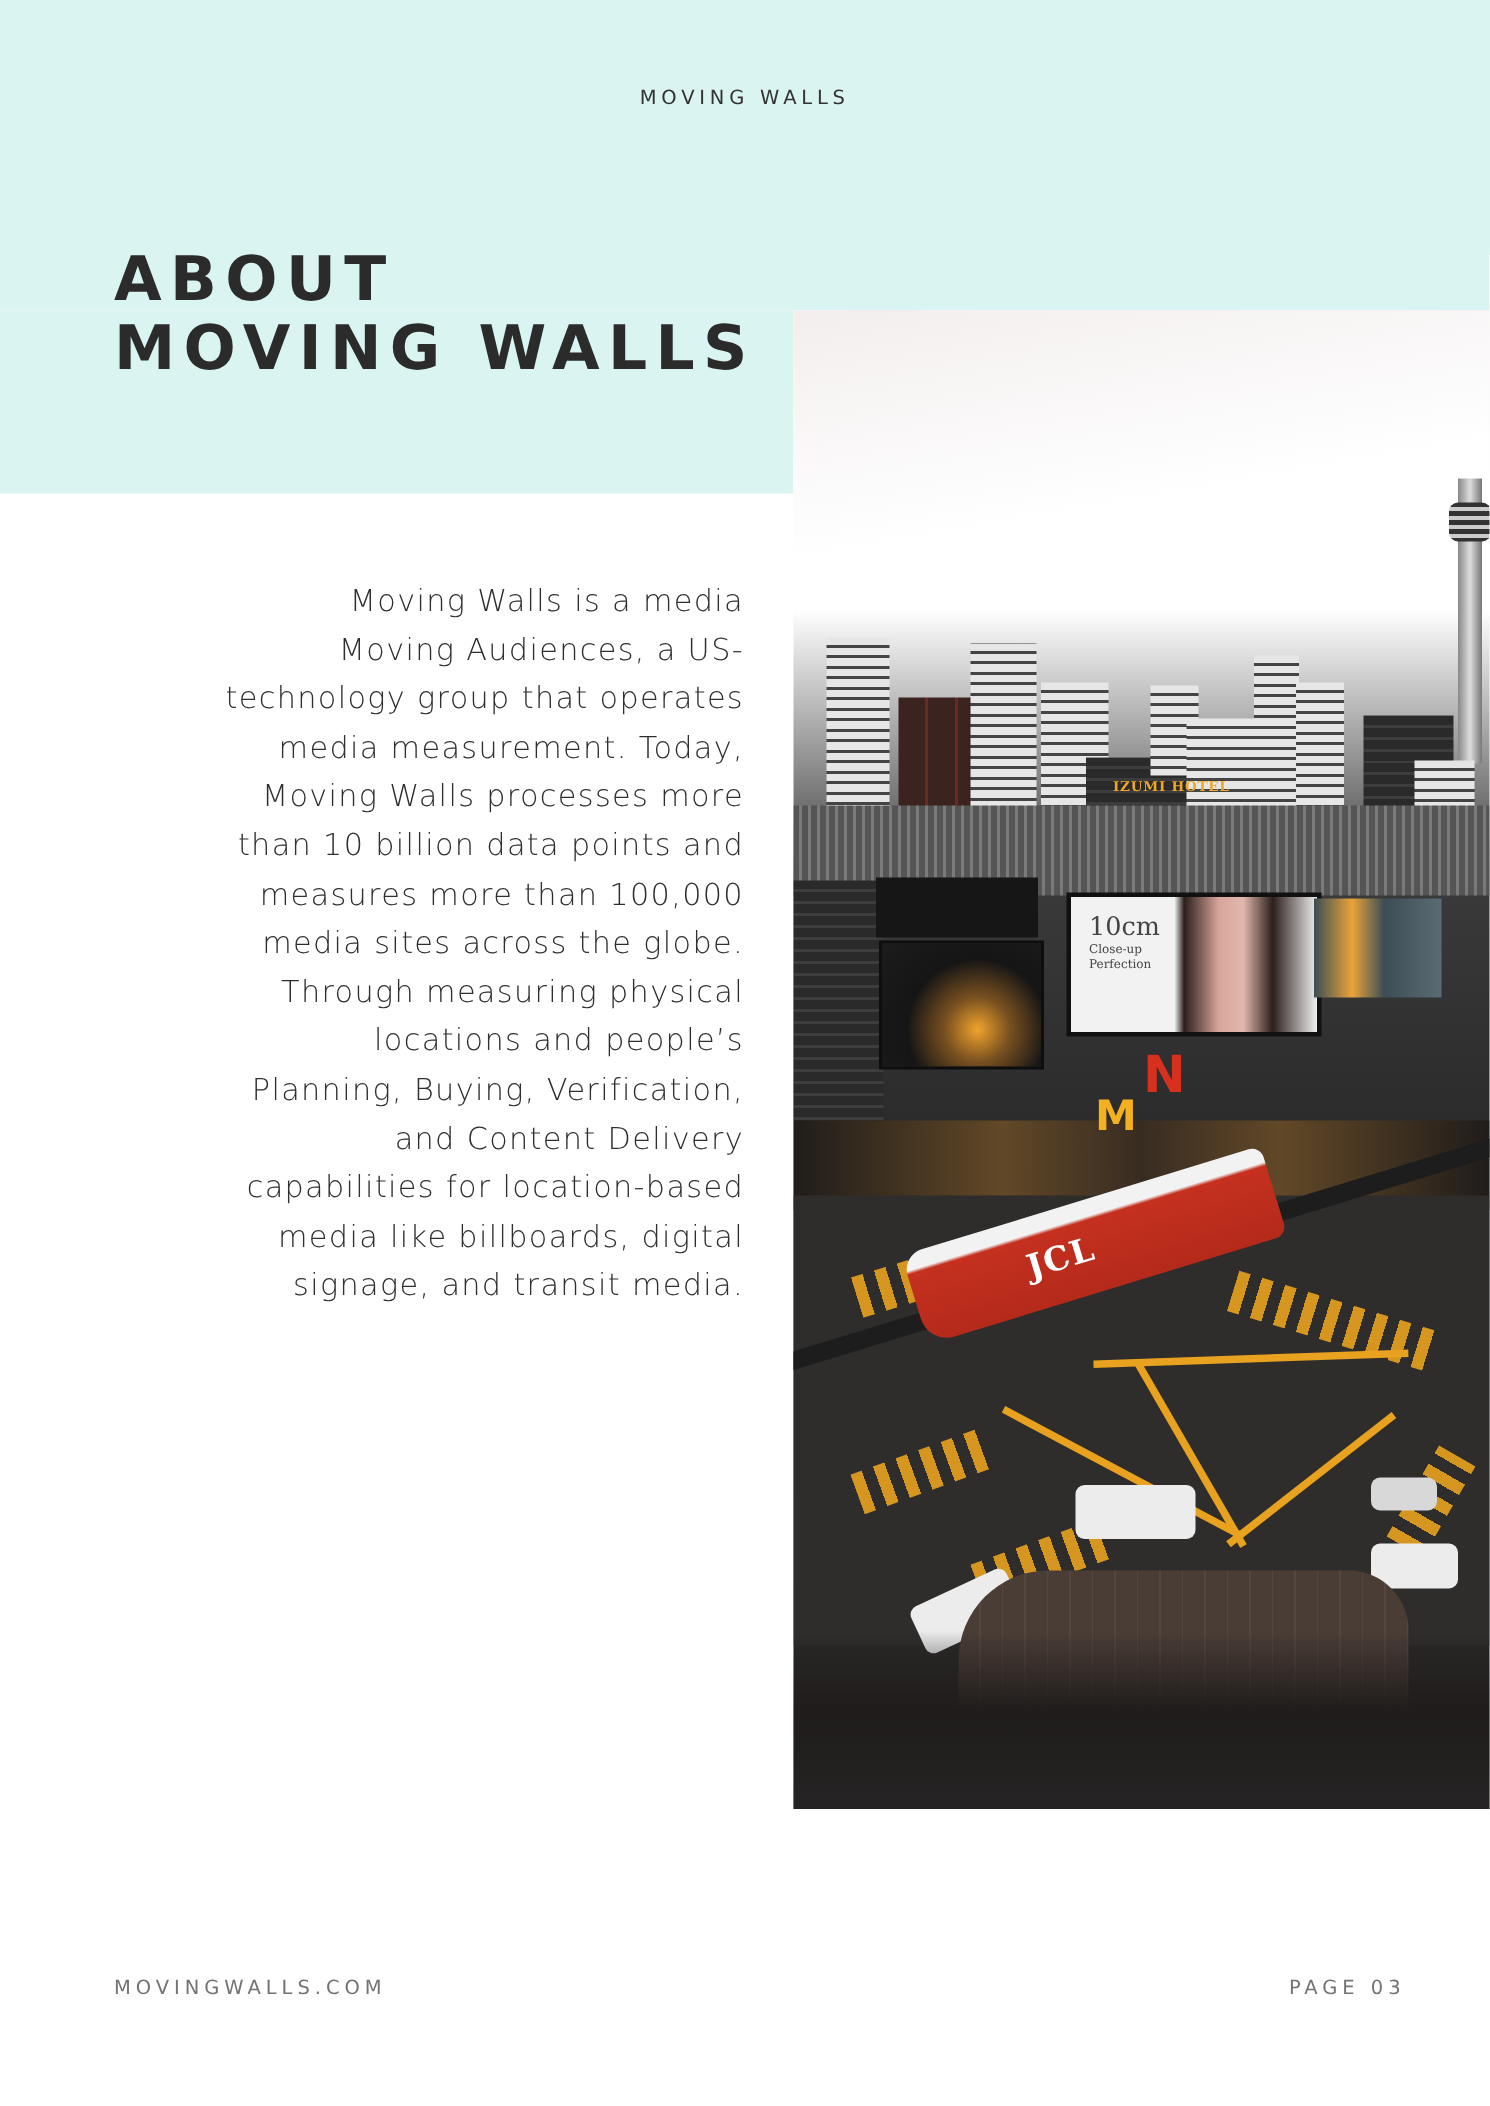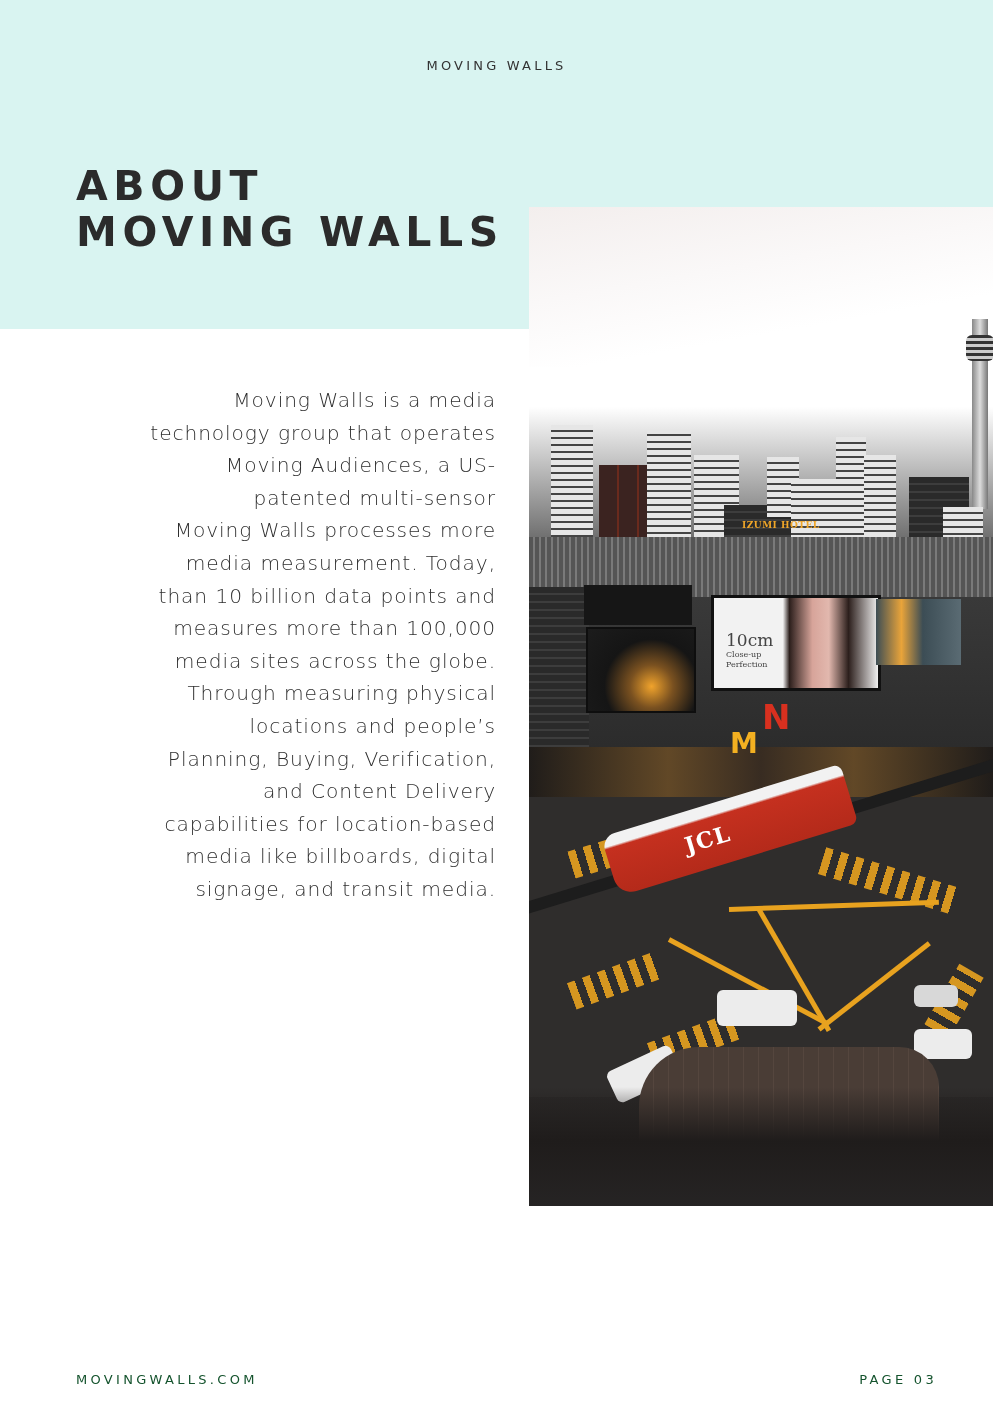--- a/index.html
+++ b/index.html
@@ -28,21 +28,21 @@
     font-size: 41px; line-height: 46px; letter-spacing: 5.6px; color: #2b2b2b;
   }
   .title span { display: block; }
   .body-text {
     position: absolute; left: 76px; top: 384px; width: 420px; margin: 0;
     font-family: "DejaVu Sans", sans-serif; font-size: 20.2px; line-height: 32.6px;
     letter-spacing: 0.9px; color: #2f2f2f; font-weight: 300; text-align: right;
   }
   .body-text span { display: block; white-space: nowrap; }
   .footer-left, .footer-right {
-    position: absolute; top: 1372px; font-size: 13px; letter-spacing: 3.3px; color: #14532d;
+    position: absolute; top: 1318px; font-size: 13px; letter-spacing: 3.3px; color: #737373;
   }
   .footer-left { left: 76px; }
   .footer-right { right: 56px; }
 
   
   .photo {
     position: absolute; left: 529px; top: 207px; width: 516px; height: 999px;
     overflow: hidden;
     background: linear-gradient(180deg, #f5f1f0 0%, #ffffff 12%, #ffffff 20%, #3a3a3a 38%, #2b2b2b 55%, #2a2726 100%);
   }
@@ -67,21 +67,21 @@
   .hotel-sign {
     position: absolute; left: 213px; top: 313px; font-size: 9px; color: #f0a629;
     font-family: "DejaVu Serif", serif; font-weight: bold; letter-spacing: 0.5px;
   }
   .billboard-main {
     position: absolute; left: 182px; top: 388px; width: 164px; height: 90px;
     background: linear-gradient(90deg, #f2f2f2 0%, #f2f2f2 42%, #2c1f1c 46%, #d7a49a 60%, #e2b8ae 70%, #2c1f1c 82%, #f0f0f0 100%);
     border: 3px solid #111;
   }
   .billboard-main .bb-text {
-    position: absolute; left: 12px; top: 10px; color: #444; font-family: "DejaVu Serif", serif; margin-top: 22px;
+    position: absolute; left: 12px; top: 10px; color: #444; font-family: "DejaVu Serif", serif;
   }
   .bb-text .big { font-size: 17px; display: block; }
   .bb-text .small { font-size: 8px; display: block; line-height: 10px; }
   .billboard-left {
     position: absolute; left: 57px; top: 420px; width: 106px; height: 82px;
     background: radial-gradient(circle at 60% 70%, #f0a32c 0%, #7a5120 25%, #151515 55%, #1c1c1c 100%);
     border: 2px solid #0e0e0e;
   }
   .billboard-dark {
     position: absolute; left: 55px; top: 378px; width: 108px; height: 40px; background: #161616;
@@ -145,25 +145,24 @@
 
 <div class="running-head">MOVING WALLS</div>
 
 <h1 class="title">
   <span>ABOUT</span>
   <span>MOVING WALLS</span>
 </h1>
 
 <p class="body-text">
   <span>Moving Walls is a media</span>
+  <span>Moving Audiences, a US-</span>
   <span>technology group that operates</span>
-  <span>Moving Audiences, a US-</span>
-  <span>patented multi-sensor</span>
+  <span>media measurement. Today,</span>
   <span>Moving Walls processes more</span>
-  <span>media measurement. Today,</span>
   <span>than 10 billion data points and</span>
   <span>measures more than 100,000</span>
   <span>media sites across the globe.</span>
   <span>Through measuring physical</span>
   <span>locations and people’s</span>
   <span>Planning, Buying, Verification,</span>
   <span>and Content Delivery</span>
   <span>capabilities for location-based</span>
   <span>media like billboards, digital</span>
   <span>signage, and transit media.</span>

